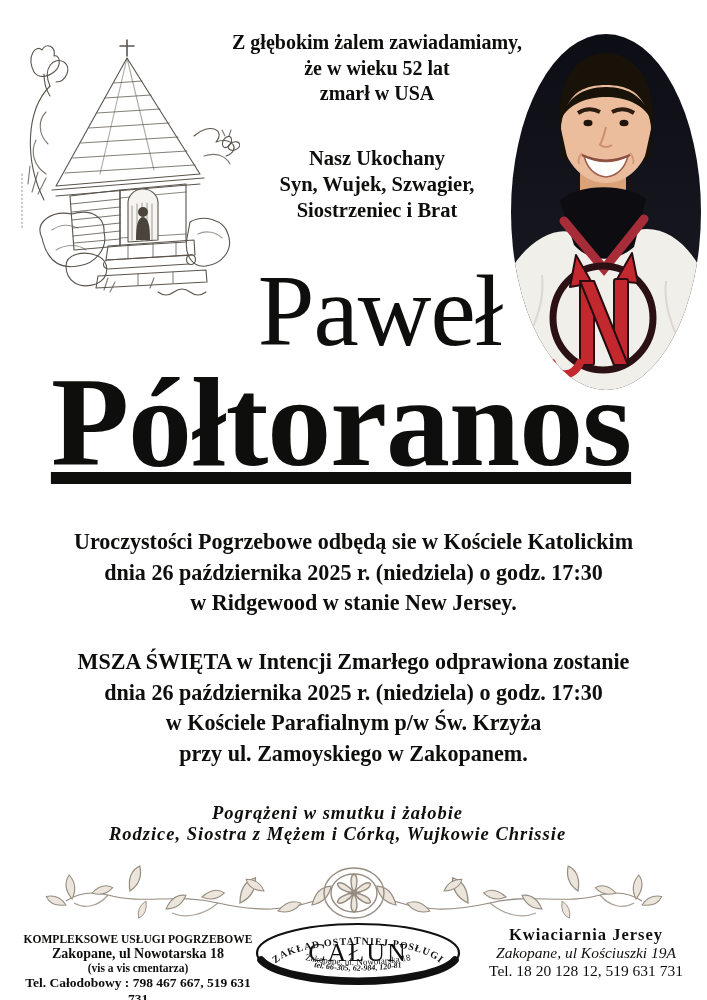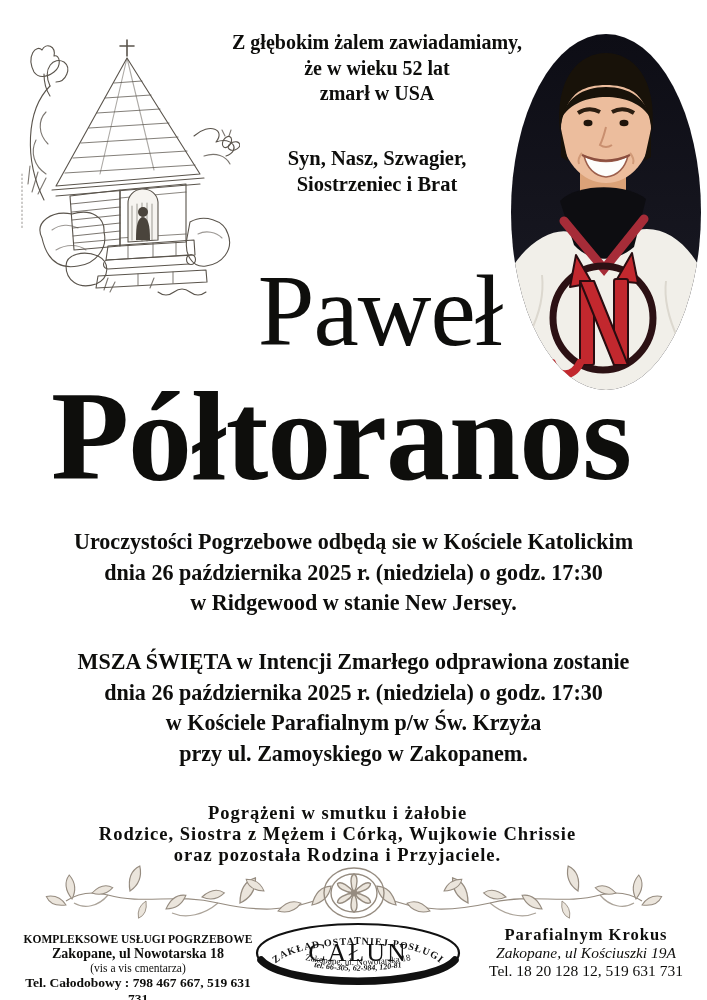--- a/index.html
+++ b/index.html
@@ -9,31 +9,31 @@
     background:#ffffff; overflow:hidden;
     font-family:"Liberation Serif", serif; color:#0e0e0c;padding-left:14px;
   }
   .abs{position:absolute;}
   .ctr{text-align:center;}
   
   .announce{top:30px; left:207px; width:340px; font-size:20px; line-height:25.5px; font-weight:bold;}
   .relation{top:145px; left:207px; width:340px; font-size:20.5px; line-height:26px; font-weight:bold;}
   .honorific{top:248px; left:225px; width:310px; font-size:21.5px; font-weight:bold; letter-spacing:.3px;}
   .first-name{top:260px; left:80px; width:600px; font-size:102px; line-height:1; font-weight:normal; letter-spacing:-1px; white-space:nowrap;}
-  .last-name{top:372px; left:0; width:682px; font-size:128px; line-height:1; font-weight:bold; letter-spacing:-1px; white-space:nowrap;}
+  .last-name{top:358px; left:0; width:682px; font-size:128px; line-height:1; font-weight:bold; letter-spacing:-1px; white-space:nowrap;text-decoration:underline;}
   
   .para{left:0; width:707px; font-weight:bold; font-size:23.5px; line-height:30.5px; transform:scaleX(.94); transform-origin:center top;}
   .funeral{top:526px;}
   .mass{top:646px;}
-  .mourners{top:803px; left:0; width:675px; font-weight:bold; font-size:18.5px; line-height:21px; letter-spacing:1px;}
+  .mourners{top:803px; left:0; width:675px; font-weight:bold; font-style:italic; font-size:18.5px; line-height:21px; letter-spacing:1px;}
   
   .fh{top:932px; left:16px; width:244px;}
   .fh .l1{font-size:11.5px; line-height:14.5px; font-weight:bold;}
   .fh .l2{font-size:14px;   line-height:14px;   font-weight:bold;}
-  .fh .l3{font-size:11.5px; line-height:14px;   font-weight:normal;}
+  .fh .l3{font-size:11.5px; line-height:14px;   font-weight:bold;}
   .fh .l4{font-size:13.5px; line-height:16px;   font-weight:bold;}
   .florist{top:926px; left:468px; width:236px;}
   .florist .l1{font-size:16.5px; line-height:18px; font-weight:bold; letter-spacing:1px;}
   .florist .l2{font-size:15.5px; line-height:17.5px;font-style:italic;}
   .florist .l3{font-size:15.5px; line-height:17.5px;}
   svg{display:block;}
   svg text{font-family:"Liberation Serif", serif;}
 </style>
 </head>
 <body>
@@ -145,21 +145,22 @@
     </g>
   </svg>
 
   <div class="abs ctr announce">
     <div>Z głębokim żalem zawiadamiamy,</div>
     <div>że w wieku 52 lat</div>
     <div>zmarł w USA</div>
   </div>
 
   <div class="abs ctr relation">
-    <div>Syn, Nasz, Szwagier,</div>
+    <div>Nasz Ukochany</div>
+    <div>Syn, Wujek, Szwagier,</div>
     <div>Siostrzeniec i Brat</div>
   </div>
 
   <div class="abs ctr first-name">Paweł</div>
   <div class="abs ctr last-name">Półtoranos</div>
 
   <div class="abs ctr para funeral">
     <div>Uroczystości Pogrzebowe odbędą sie w Kościele Katolickim</div>
     <div>dnia 26 października 2025 r. (niedziela) o godz. 17:30</div>
     <div>w Ridgewood w stanie New Jersey.</div>
@@ -168,21 +169,20 @@
   <div class="abs ctr para mass">
     <div>MSZA ŚWIĘTA w Intencji Zmarłego odprawiona zostanie</div>
     <div>dnia 26 października 2025 r. (niedziela) o godz. 17:30</div>
     <div>w Kościele Parafialnym p/w Św. Krzyża</div>
     <div>przy ul. Zamoyskiego w Zakopanem.</div>
   </div>
 
   <div class="abs ctr mourners">
     <div>Pogrążeni w smutku i żałobie</div>
     <div>Rodzice, Siostra z Mężem i Córką, Wujkowie Chrissie</div>
-    <div>oraz pozostała Rodzina i Przyjaciele.</div>
   </div>
 
   <svg class="abs" style="top:863px; left:26px;" width="656" height="62" viewBox="0 0 656 62">
     <defs>
       <path id="lf" d="M0,0 Q10,-16 24,-12 Q16,2 0,0 Z"></path>
       <g id="vineL" stroke="#968c80" fill="none" stroke-width="1.2">
         <path d="M298,34 C262,50 228,48 192,40 C150,30 118,42 82,32 C66,28 52,30 40,38"></path>
         <path d="M192,40 C178,52 160,56 146,50 M82,32 C72,44 58,46 48,40" opacity=".8"></path>
         <g fill="#ebe5dc">
           <use href="#lf" transform="translate(286,42) rotate(-18)"></use>
@@ -237,18 +237,18 @@
     <text x="106" y="41" text-anchor="middle" font-size="26" letter-spacing="2" fill="#111111">CAŁUN</text>
     <text font-size="9" fill="#111111">
       <textPath href="#arcB1" startOffset="50%" text-anchor="middle">Zakopane, ul. Nowotarska 18</textPath>
     </text>
     <text font-size="8" font-style="italic" font-weight="bold" fill="#111111">
       <textPath href="#arcB2" startOffset="50%" text-anchor="middle">tel. 66-305, 62-984, 120-81</textPath>
     </text>
   </svg>
 
   <div class="abs ctr florist">
-    <div class="l1">Parafialnym Krokus</div>
+    <div class="l1">Kwiaciarnia Jersey</div>
     <div class="l2">Zakopane, ul Kościuszki 19A</div>
     <div class="l3">Tel. 18 20 128 12, 519 631 731</div>
   </div>
 
 </div>
 
 </body></html>

